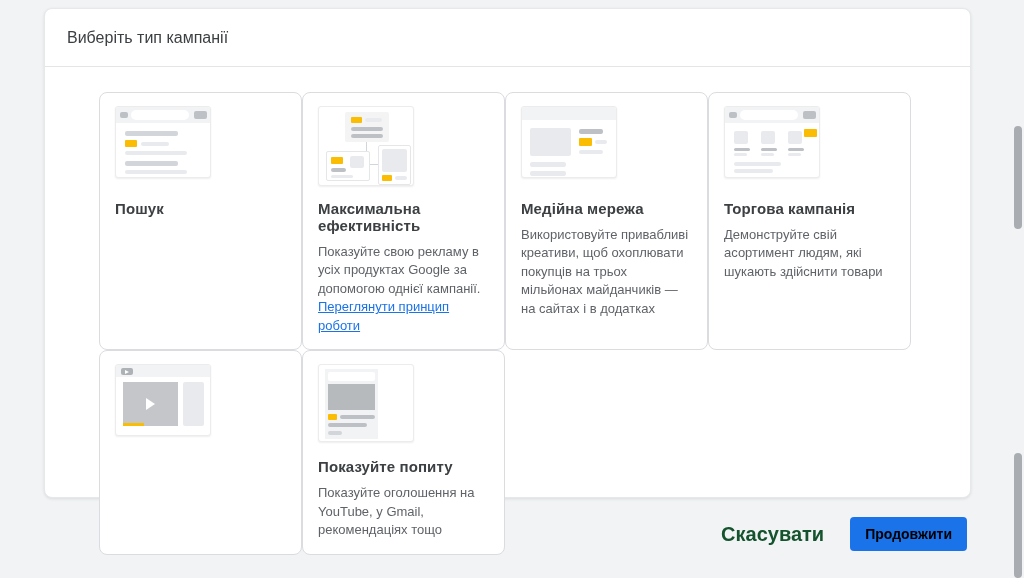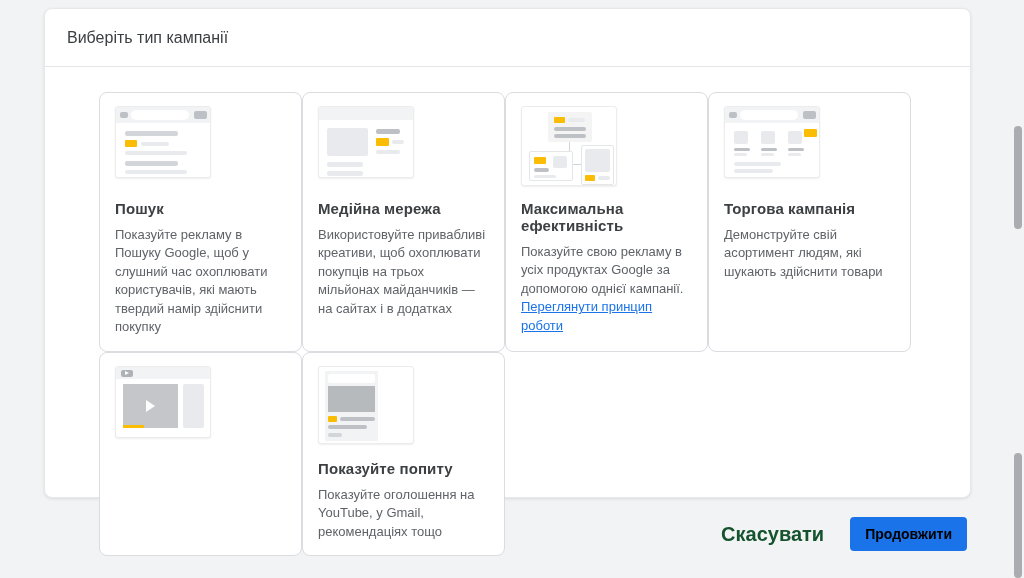--- a/index.html
+++ b/index.html
@@ -127,38 +127,20 @@
           <div class="abs ln-m" style="left:78px;top:4px;width:13px;height:8px;border-radius:2px;"></div>
           <div class="abs ln-d" style="left:9px;top:24px;width:53px;height:5px;"></div>
           <div class="abs badge" style="left:9px;top:33px;width:12px;height:7px;"></div>
           <div class="abs ln-l" style="left:25px;top:35px;width:28px;height:4px;"></div>
           <div class="abs ln-l" style="left:9px;top:44px;width:62px;height:4px;"></div>
           <div class="abs ln-d" style="left:9px;top:54px;width:53px;height:5px;"></div>
           <div class="abs ln-l" style="left:9px;top:63px;width:62px;height:4px;"></div>
         </div>
       </div>
       <div class="card-title">Пошук</div>
-      <div class="card-desc">Показуйте рекламу в Пошуку Google, щоб у слушний час охоплювати користувачів, які мають твердий намір здійснити покупку</div>
-    </div>
-
-    <div class="campaign-card">
-      <div class="illus-slot">
-        <div class="illus" style="height:72px;">
-          <div class="abs bar" style="left:0;top:0;width:96px;height:13px;"></div>
-          <div class="abs grybox" style="left:8px;top:21px;width:41px;height:28px;"></div>
-          <div class="abs ln-m" style="left:57px;top:22px;width:24px;height:5px;"></div>
-          <div class="abs badge" style="left:57px;top:31px;width:13px;height:8px;"></div>
-          <div class="abs ln-l" style="left:73px;top:33px;width:12px;height:4px;"></div>
-          <div class="abs ln-l" style="left:57px;top:43px;width:24px;height:4px;"></div>
-          <div class="abs ln-l" style="left:8px;top:55px;width:36px;height:5px;"></div>
-          <div class="abs ln-l" style="left:8px;top:64px;width:36px;height:5px;"></div>
-        </div>
-      </div>
-      <div class="card-title">Медійна мережа</div>
-      <div class="card-desc">Використовуйте привабливі креативи, щоб охоплювати покупців на трьох мільйонах майданчиків — на сайтах і в додатках</div>
     </div>
 
     <div class="campaign-card">
       <div class="illus-slot">
         <div class="illus" style="height:80px;">
           <div class="abs" style="left:26px;top:5px;width:44px;height:30px;background:#f4f4f4;border-radius:2px;"></div>
           <div class="abs badge" style="left:32px;top:10px;width:11px;height:6px;"></div>
           <div class="abs ln-l" style="left:46px;top:11px;width:17px;height:4px;"></div>
           <div class="abs ln-m" style="left:32px;top:20px;width:32px;height:4px;"></div>
           <div class="abs ln-m" style="left:32px;top:27px;width:32px;height:4px;"></div>
@@ -175,20 +157,37 @@
           <div class="abs ln-l" style="left:76px;top:69px;width:12px;height:4px;"></div>
         </div>
       </div>
       <div class="card-title">Максимальна ефективність</div>
       <div class="card-desc"><span>Показуйте свою рекламу в усіх продуктах Google за допомогою однієї кампанії. </span><span class="card-link">Переглянути принцип роботи</span></div>
     </div>
 
     <div class="campaign-card">
       <div class="illus-slot">
         <div class="illus" style="height:72px;">
+          <div class="abs bar" style="left:0;top:0;width:96px;height:13px;"></div>
+          <div class="abs grybox" style="left:8px;top:21px;width:41px;height:28px;"></div>
+          <div class="abs ln-m" style="left:57px;top:22px;width:24px;height:5px;"></div>
+          <div class="abs badge" style="left:57px;top:31px;width:13px;height:8px;"></div>
+          <div class="abs ln-l" style="left:73px;top:33px;width:12px;height:4px;"></div>
+          <div class="abs ln-l" style="left:57px;top:43px;width:24px;height:4px;"></div>
+          <div class="abs ln-l" style="left:8px;top:55px;width:36px;height:5px;"></div>
+          <div class="abs ln-l" style="left:8px;top:64px;width:36px;height:5px;"></div>
+        </div>
+      </div>
+      <div class="card-title">Медійна мережа</div>
+      <div class="card-desc">Використовуйте привабливі креативи, щоб охоплювати покупців на трьох мільйонах майданчиків — на сайтах і в додатках</div>
+    </div>
+
+    <div class="campaign-card">
+      <div class="illus-slot">
+        <div class="illus" style="height:72px;">
           <div class="abs bar" style="left:0;top:0;width:96px;height:16px;"></div>
           <div class="abs ln-m" style="left:4px;top:5px;width:8px;height:6px;"></div>
           <div class="abs" style="left:15px;top:3px;width:58px;height:10px;background:#fff;border-radius:5px;"></div>
           <div class="abs ln-m" style="left:78px;top:4px;width:13px;height:8px;border-radius:2px;"></div>
           <div class="abs grybox" style="left:9px;top:24px;width:14px;height:13px;"></div>
           <div class="abs grybox" style="left:36px;top:24px;width:14px;height:13px;"></div>
           <div class="abs grybox" style="left:63px;top:24px;width:14px;height:13px;"></div>
           <div class="abs badge" style="left:79px;top:22px;width:13px;height:8px;"></div>
           <div class="abs ln-m" style="left:9px;top:41px;width:16px;height:3px;"></div>
           <div class="abs ln-l" style="left:9px;top:46px;width:13px;height:3px;"></div>

